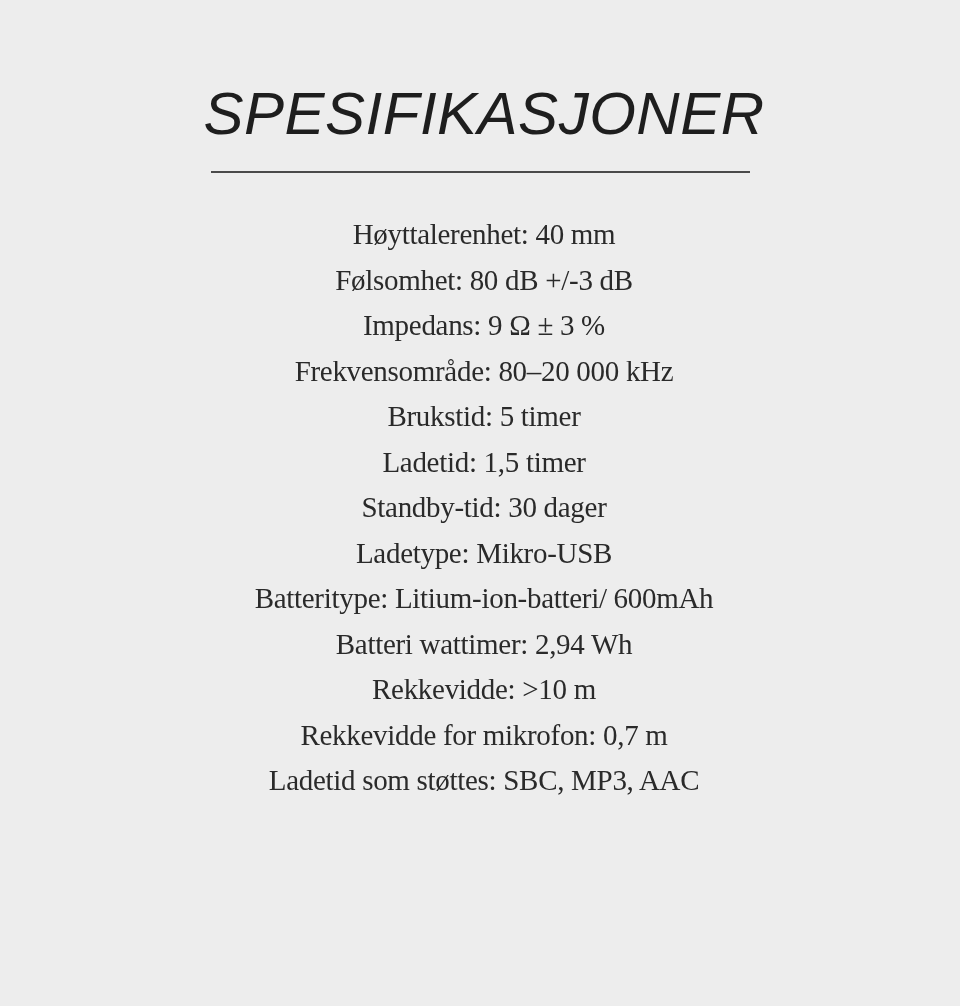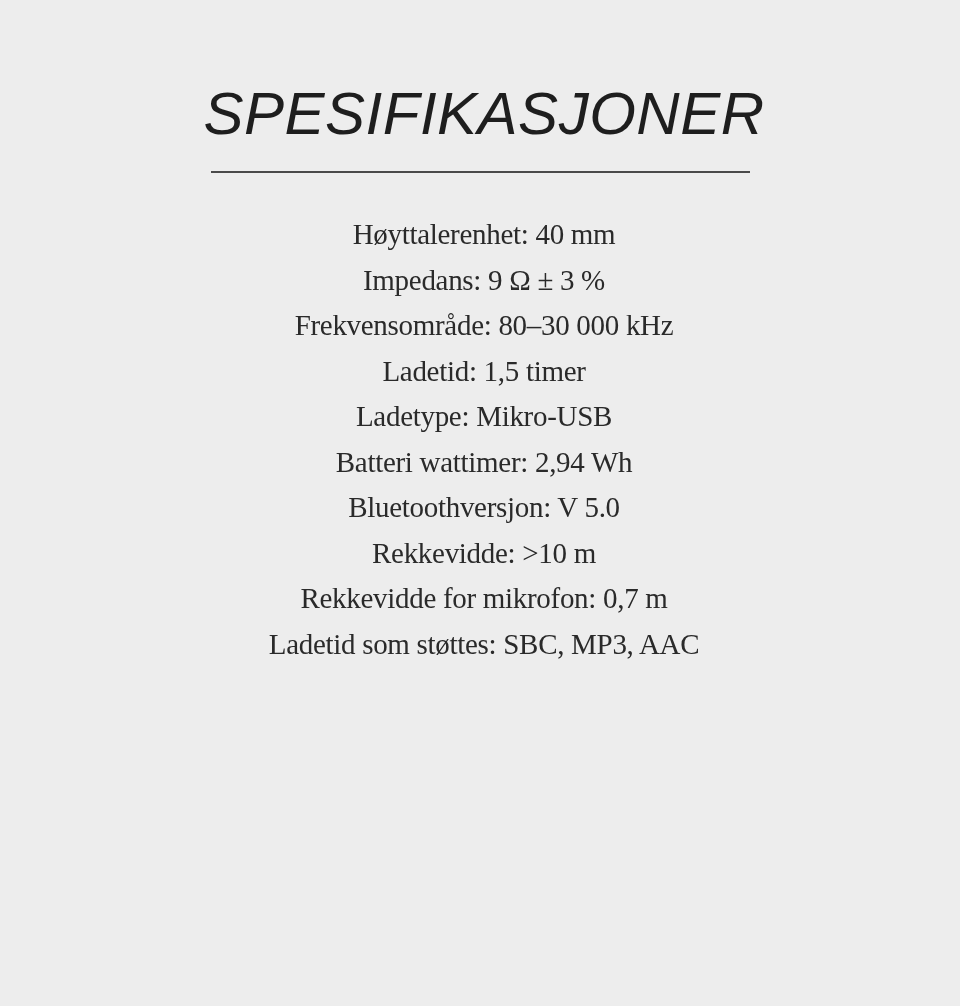--- a/index.html
+++ b/index.html
@@ -61,22 +61,25 @@
     }
   </style>
 </head>
 <body>
 
 <h1 class="title">SPESIFIKASJONER</h1>
 <hr class="divider">
 
 <ul class="spec-list">
   <li class="spec-item">Høyttalerenhet: 40 mm</li>
+  <li class="spec-item">Følsomhet: 80 dB +/-3 dB</li>
   <li class="spec-item">Impedans: 9 Ω ± 3 %</li>
-  <li class="spec-item">Frekvensområde: 80–30 000 kHz</li>
+  <li class="spec-item">Frekvensområde: 80–20 000 kHz</li>
+  <li class="spec-item">Brukstid: 5 timer</li>
   <li class="spec-item">Ladetid: 1,5 timer</li>
+  <li class="spec-item">Standby-tid: 30 dager</li>
   <li class="spec-item">Ladetype: Mikro-USB</li>
+  <li class="spec-item">Batteritype: Litium-ion-batteri/ 600mAh</li>
   <li class="spec-item">Batteri wattimer: 2,94 Wh</li>
-  <li class="spec-item">Bluetoothversjon: V 5.0</li>
   <li class="spec-item">Rekkevidde: &gt;10 m</li>
   <li class="spec-item">Rekkevidde for mikrofon: 0,7 m</li>
   <li class="spec-item">Ladetid som støttes: SBC, MP3, AAC</li>
 </ul>
 
 </body></html>

